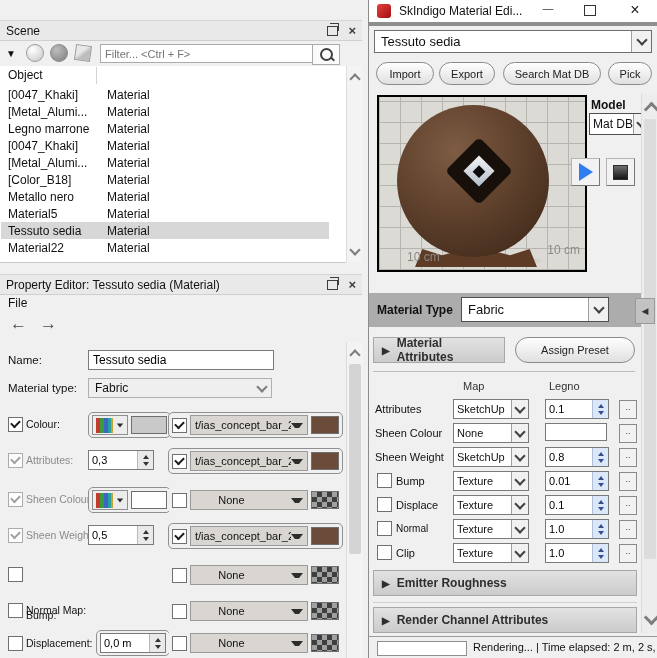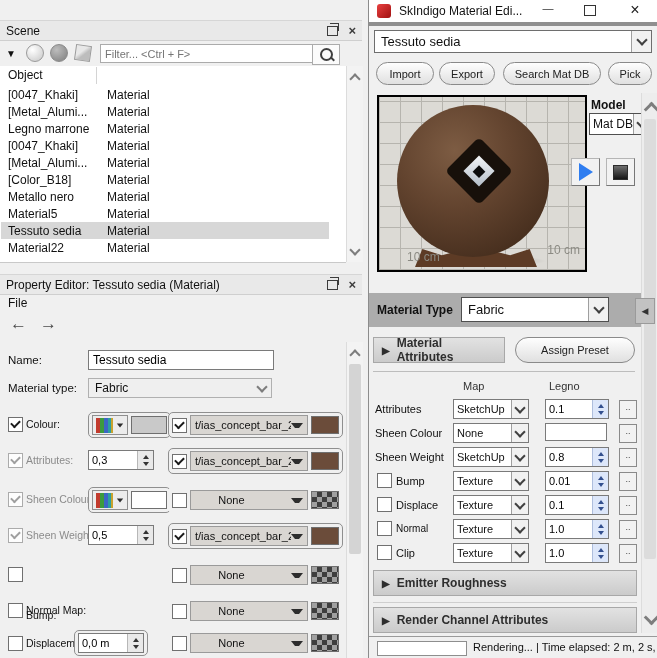--- a/index.html
+++ b/index.html
@@ -285,21 +285,21 @@
           <span class="lbl" style="margin:0 auto;">None</span>
           <span class="arr tri-dn"></span>
         </span>
       <span class="swatch checker"></span>
     </span>
   </div>
 
   <div class="abs" style="left:0;top:628px;width:346px;height:30px;">
     <span class="cbx" style="position:absolute;left:8px;top:8px;"></span>
     <span class="abs" style="left:26px;top:9px;font-size:10.5px;">Displacement:</span>
-    <span class="grp" style="position:absolute;left:74px;top:2px;">
+    <span class="grp" style="position:absolute;left:96px;top:2px;">
       <span class="spin" style="width:66px;">
         <input value="0,0 m" style="">
         <span class="btns">
             <i class="u"></i>
             <i class="d"></i>
           </span>
       </span>
     </span>
     <span class="grp off" style="position:absolute;left:168px;top:2px;">
       <span class="cbx"></span>

